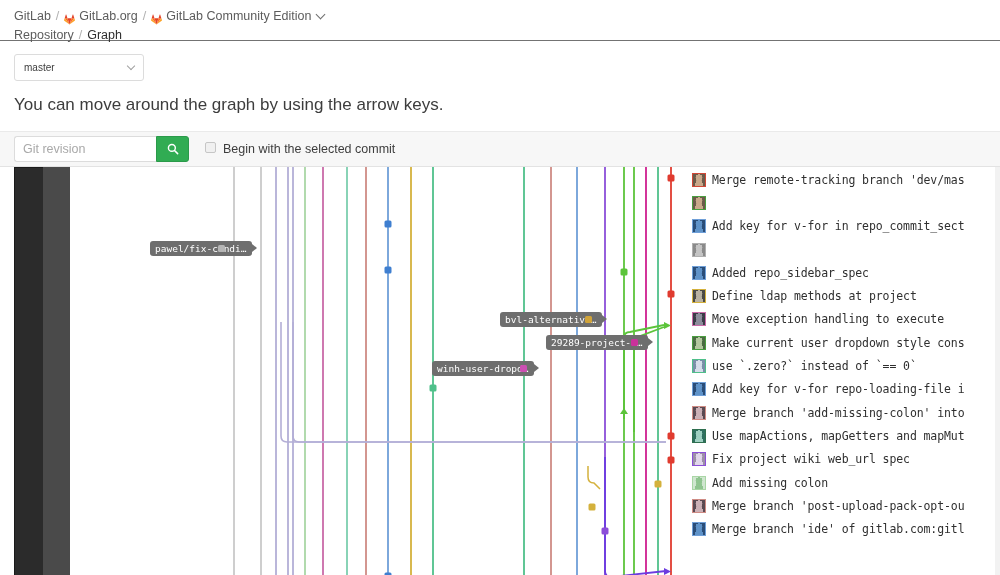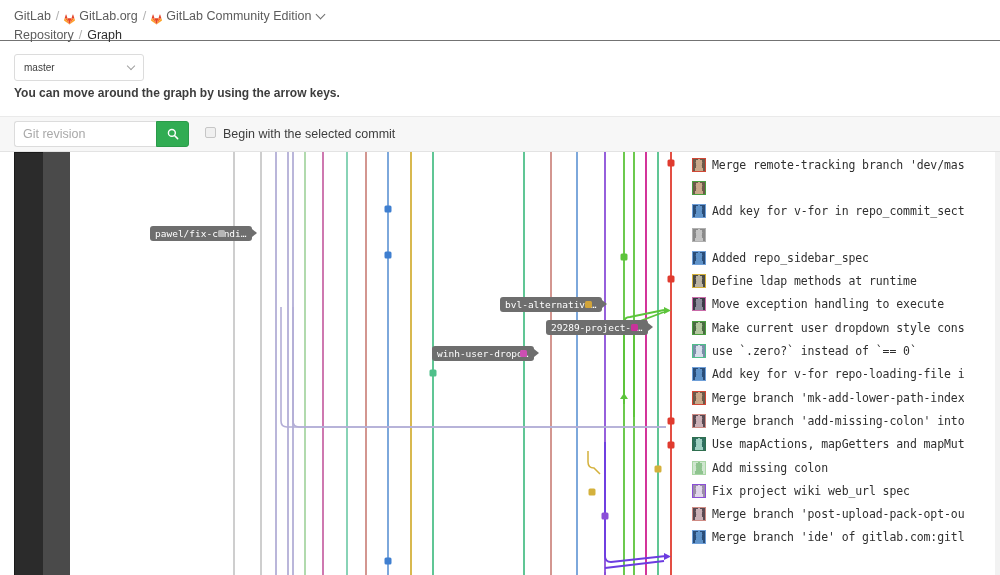--- a/index.html
+++ b/index.html
@@ -42,21 +42,21 @@
     display: flex; align-items: center; justify-content: space-between;
     padding: 0 9px; cursor: pointer;
   }
   #branch-select .bs-label { font-size: 10px; color: #3d3d3d; }
   .chev-sel {
     width:6px; height:6px;
     border-right:1.3px solid #a0a0a0; border-bottom:1.3px solid #a0a0a0;
     transform: rotate(45deg); position: relative; top:-2px;
   }
   #hint-text {
-    margin-top: 5px; font-size: 12px; color: #3d3d3d; font-weight: bold;
+    margin-top: 14px; font-size: 17px; color: #3d3d3d;
   }
 
   
   #search-strip {
     margin-top: 16px;
     height: 36px;
     background: #f7f7f7;
     border-top: 1px solid #eaeaea;
     border-bottom: 1px solid #e3e3e3;
     display: flex; align-items: center;
@@ -341,57 +341,53 @@
       </div>
       <div class="commit-row">
         <div class="commit-avatar" style="border-color: rgb(176, 176, 176); background: radial-gradient(circle at 50% 32%, rgb(196, 196, 196) 0px, rgb(196, 196, 196) 34%, transparent 35%), radial-gradient(at 50% 105%, rgb(196, 196, 196) 0px, rgb(196, 196, 196) 45%, transparent 46%), rgb(138, 138, 138);"></div>
       </div>
       <div class="commit-row">
         <div class="commit-avatar" style="border-color: rgb(111, 159, 216); background: radial-gradient(circle at 50% 32%, rgb(95, 147, 201) 0px, rgb(95, 147, 201) 34%, transparent 35%), radial-gradient(at 50% 105%, rgb(95, 147, 201) 0px, rgb(95, 147, 201) 45%, transparent 46%), rgb(42, 77, 120);"></div>
         <div class="commit-msg">Added repo_sidebar_spec</div>
       </div>
       <div class="commit-row">
         <div class="commit-avatar" style="border-color: rgb(212, 177, 60); background: radial-gradient(circle at 50% 32%, rgb(185, 178, 162) 0px, rgb(185, 178, 162) 34%, transparent 35%), radial-gradient(at 50% 105%, rgb(185, 178, 162) 0px, rgb(185, 178, 162) 45%, transparent 46%), rgb(74, 74, 70);"></div>
-        <div class="commit-msg">Define ldap methods at runtime</div>
+        <div class="commit-msg">Define ldap methods at project</div>
       </div>
       <div class="commit-row">
         <div class="commit-avatar" style="border-color: rgb(201, 106, 168); background: radial-gradient(circle at 50% 32%, rgb(141, 141, 156) 0px, rgb(141, 141, 156) 34%, transparent 35%), radial-gradient(at 50% 105%, rgb(141, 141, 156) 0px, rgb(141, 141, 156) 45%, transparent 46%), rgb(59, 59, 71);"></div>
         <div class="commit-msg">Move exception handling to execute</div>
       </div>
       <div class="commit-row">
         <div class="commit-avatar" style="border-color: rgb(74, 158, 63); background: radial-gradient(circle at 50% 32%, rgb(179, 199, 158) 0px, rgb(179, 199, 158) 34%, transparent 35%), radial-gradient(at 50% 105%, rgb(179, 199, 158) 0px, rgb(179, 199, 158) 45%, transparent 46%), rgb(74, 107, 66);"></div>
         <div class="commit-msg">Make current user dropdown style cons</div>
       </div>
       <div class="commit-row">
         <div class="commit-avatar" style="border-color: rgb(79, 192, 138); background: radial-gradient(circle at 50% 32%, rgb(214, 221, 234) 0px, rgb(214, 221, 234) 34%, transparent 35%), radial-gradient(at 50% 105%, rgb(214, 221, 234) 0px, rgb(214, 221, 234) 45%, transparent 46%), rgb(122, 143, 168);"></div>
         <div class="commit-msg">use `.zero?` instead of `== 0`</div>
       </div>
       <div class="commit-row">
         <div class="commit-avatar" style="border-color: rgb(111, 159, 216); background: radial-gradient(circle at 50% 32%, rgb(95, 147, 201) 0px, rgb(95, 147, 201) 34%, transparent 35%), radial-gradient(at 50% 105%, rgb(95, 147, 201) 0px, rgb(95, 147, 201) 45%, transparent 46%), rgb(42, 77, 120);"></div>
         <div class="commit-msg">Add key for v-for repo-loading-file i</div>
       </div>
       <div class="commit-row">
-        <div class="commit-avatar" style="border-color: rgb(209, 72, 54); background: radial-gradient(circle at 50% 32%, rgb(201, 168, 138) 0px, rgb(201, 168, 138) 34%, transparent 35%), radial-gradient(at 50% 105%, rgb(201, 168, 138) 0px, rgb(201, 168, 138) 45%, transparent 46%), rgb(107, 90, 74);"></div>
-        <div class="commit-msg">Merge branch 'mk-add-lower-path-index</div>
-      </div>
-      <div class="commit-row">
         <div class="commit-avatar" style="border-color: rgb(207, 139, 132); background: radial-gradient(circle at 50% 32%, rgb(203, 176, 182) 0px, rgb(203, 176, 182) 34%, transparent 35%), radial-gradient(at 50% 105%, rgb(203, 176, 182) 0px, rgb(203, 176, 182) 45%, transparent 46%), rgb(90, 74, 82);"></div>
         <div class="commit-msg">Merge branch 'add-missing-colon' into</div>
       </div>
       <div class="commit-row">
         <div class="commit-avatar" style="border-color: rgb(47, 111, 79); background: radial-gradient(circle at 50% 32%, rgb(159, 208, 194) 0px, rgb(159, 208, 194) 34%, transparent 35%), radial-gradient(at 50% 105%, rgb(159, 208, 194) 0px, rgb(159, 208, 194) 45%, transparent 46%), rgb(47, 111, 95);"></div>
         <div class="commit-msg">Use mapActions, mapGetters and mapMut</div>
       </div>
       <div class="commit-row">
+        <div class="commit-avatar" style="border-color: rgb(139, 78, 216); background: radial-gradient(circle at 50% 32%, rgb(224, 214, 234) 0px, rgb(224, 214, 234) 34%, transparent 35%), radial-gradient(at 50% 105%, rgb(224, 214, 234) 0px, rgb(224, 214, 234) 45%, transparent 46%), rgb(156, 143, 168);"></div>
+        <div class="commit-msg">Fix project wiki web_url spec</div>
+      </div>
+      <div class="commit-row">
         <div class="commit-avatar" style="border-color: rgb(169, 214, 165); background: radial-gradient(circle at 50% 32%, rgb(143, 196, 143) 0px, rgb(143, 196, 143) 34%, transparent 35%), radial-gradient(at 50% 105%, rgb(143, 196, 143) 0px, rgb(143, 196, 143) 45%, transparent 46%), rgb(207, 230, 207);"></div>
         <div class="commit-msg">Add missing colon</div>
-      </div>
-      <div class="commit-row">
-        <div class="commit-avatar" style="border-color: rgb(139, 78, 216); background: radial-gradient(circle at 50% 32%, rgb(224, 214, 234) 0px, rgb(224, 214, 234) 34%, transparent 35%), radial-gradient(at 50% 105%, rgb(224, 214, 234) 0px, rgb(224, 214, 234) 45%, transparent 46%), rgb(156, 143, 168);"></div>
-        <div class="commit-msg">Fix project wiki web_url spec</div>
       </div>
       <div class="commit-row">
         <div class="commit-avatar" style="border-color: rgb(207, 139, 132); background: radial-gradient(circle at 50% 32%, rgb(203, 176, 182) 0px, rgb(203, 176, 182) 34%, transparent 35%), radial-gradient(at 50% 105%, rgb(203, 176, 182) 0px, rgb(203, 176, 182) 45%, transparent 46%), rgb(90, 74, 82);"></div>
         <div class="commit-msg">Merge branch 'post-upload-pack-opt-ou</div>
       </div>
       <div class="commit-row">
         <div class="commit-avatar" style="border-color: rgb(111, 159, 216); background: radial-gradient(circle at 50% 32%, rgb(95, 147, 201) 0px, rgb(95, 147, 201) 34%, transparent 35%), radial-gradient(at 50% 105%, rgb(95, 147, 201) 0px, rgb(95, 147, 201) 45%, transparent 46%), rgb(42, 77, 120);"></div>
         <div class="commit-msg">Merge branch 'ide' of gitlab.com:gitl</div>
       </div>
     </div>

